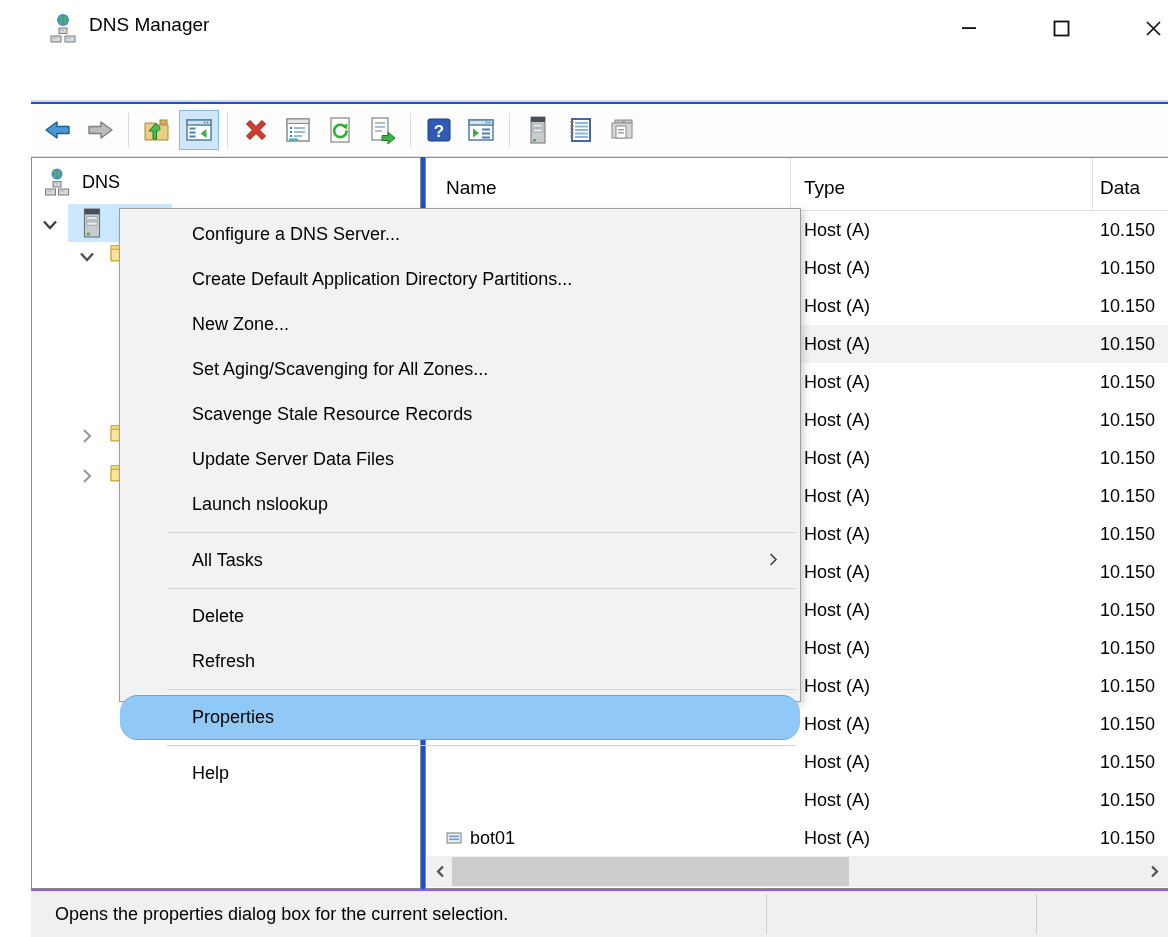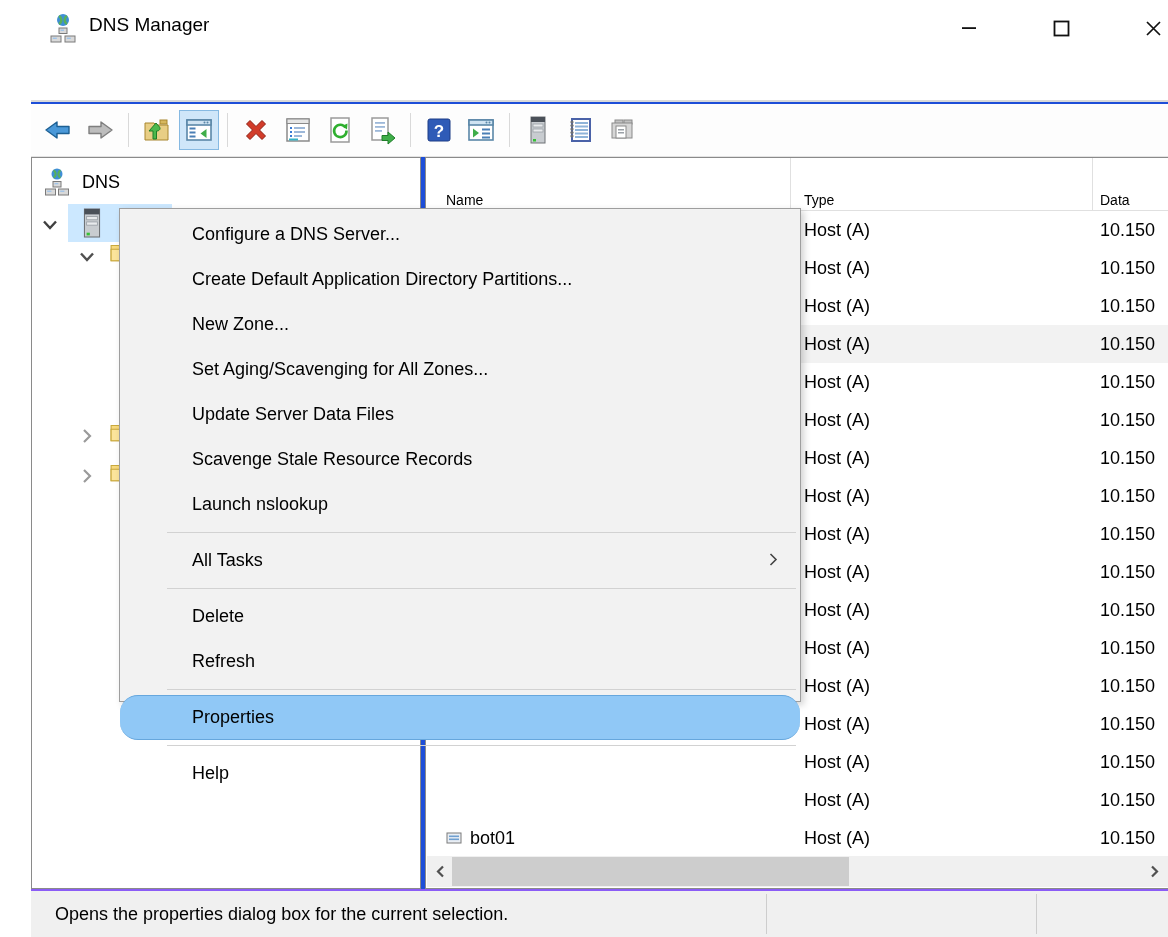--- a/index.html
+++ b/index.html
@@ -32,21 +32,21 @@
   .list-panel { position:absolute; left:394px; top:157px; width:774px; height:732px; background:#fff;
                 border:1px solid #8a8a8a; }
 
   
   .tree-root { position:absolute; left:12px; top:10px; display:flex; align-items:center; gap:12px; font-size:18px;justify-content:flex-end; }
   .sel-rect { position:absolute; left:36px; top:46px; width:104px; height:38px; background:#cce8ff; }
   .tp-abs { position:absolute; }
 
   
   .header-row { position:absolute; left:0; top:0; right:26px; height:53px; background:#fff; border-bottom:1px solid #e0e0e0; }
-  .hcell { position:absolute; top:16px; height:100%; display:flex; align-items:center; font-size:14px; }
+  .hcell { position:absolute; top:4px; height:100%; display:flex; align-items:center; font-size:19px; }
   .hcell.c-name { left:20px; } .hcell.c-type { left:378px; } .hcell.c-data { left:674px; }
   .hdiv { position:absolute; top:0; bottom:0; width:1px; background:#e0e0e0; }
 
   
   .rows { position:absolute; left:0; top:53px; right:26px; height:645px; overflow:hidden; background:#fff; }
   .lrow { position:relative; height:38px; font-size:18px; }
   .lrow.hover { background:#f2f2f2; }
   .lcell { position:absolute; top:0; height:38px; line-height:38px; white-space:nowrap; }
   .lcell.c-name { left:20px; display:flex; align-items:center; gap:8px; }
   .lcell.c-type { left:378px; }
@@ -520,25 +520,25 @@
     </div>
       <div class="mi">
       <span class="mi-label">New Zone...</span>
       
     </div>
       <div class="mi">
       <span class="mi-label">Set Aging/Scavenging for All Zones...</span>
       
     </div>
       <div class="mi">
+      <span class="mi-label">Scavenge Stale Resource Records</span>
+      
+    </div>
+      <div class="mi">
       <span class="mi-label">Update Server Data Files</span>
-      
-    </div>
-      <div class="mi">
-      <span class="mi-label">Scavenge Stale Resource Records</span>
       
     </div>
       <div class="mi">
       <span class="mi-label">Launch nslookup</span>
       
     </div>
       <div class="menu-sep"></div>
       <div class="mi has-submenu">
       <span class="mi-label">All Tasks</span>
       <span class="mi-arrow">

